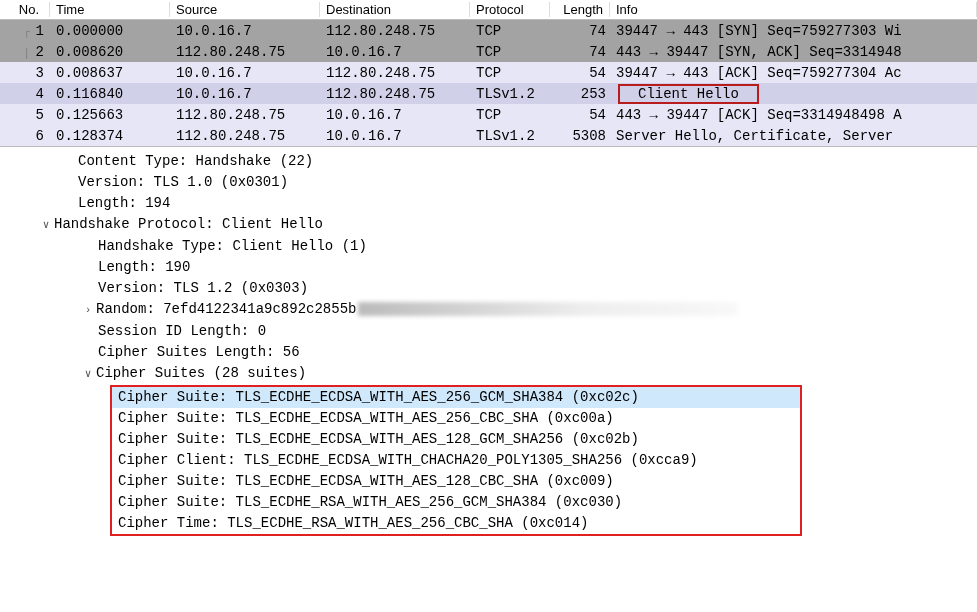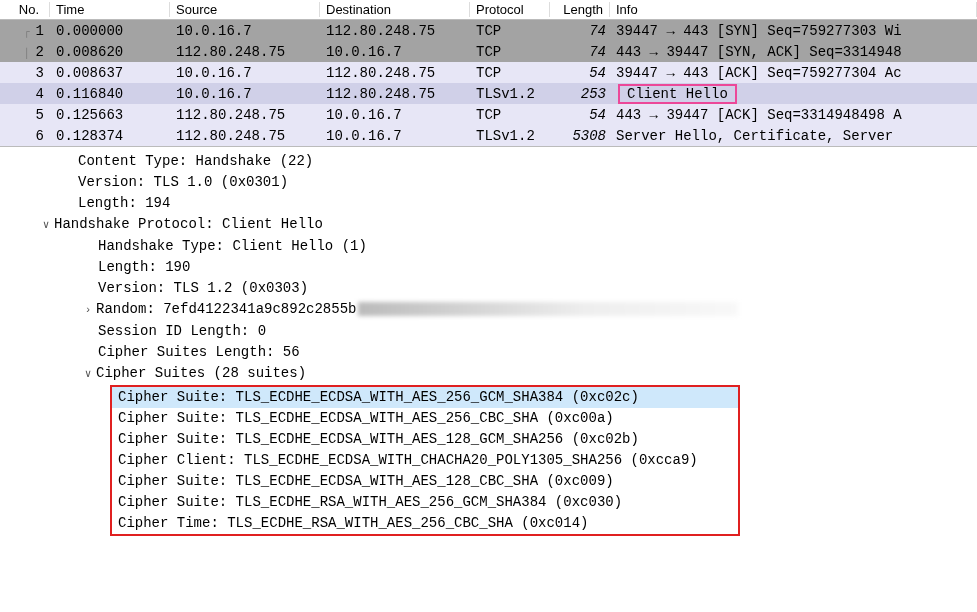--- a/index.html
+++ b/index.html
@@ -41,24 +41,24 @@
     display: flex;
     height: 21px;
     align-items: center;
     white-space: nowrap;
     overflow: hidden;
   }
   .packet-row .cell { padding: 0 6px; }
   .packet-row.bg-dark  { background: #a3a3a3; }
   .packet-row.bg-light { background: #e7e6f6; }
   .packet-row.bg-sel   { background: #d0d0e8; }
-  .packet-row .col-len { padding-right: 4px; font-style: italic; }
+  .packet-row .col-len { padding-right: 4px; }
   .info-box {
-    border: 2px solid #ec4899;
-    padding: 0 7px;
+    border: 2px solid #b91c1c;
+    padding: 0 18px;
     display: inline-block;
     line-height: 16px;
     margin-left: 2px;
   }
   .tree-marker {
     width: 18px;
     display:inline-block;
     color:#777;
     font-size:10px;
     text-align:center;
@@ -90,21 +90,21 @@
     height:14px;
     background:linear-gradient(90deg,#bbb,#eee 60%, #f8f8f8);
     filter: blur(2px);
     vertical-align: middle;
     margin-left:2px;
   }
   .cipher-box {
     border: 2px solid #e02020;
     margin-left: 110px;
     margin-top: 0px;
-    width: 630px;
+    width: 692px;
   }
   .cipher-box .cs-line { padding-left: 6px; white-space: pre; line-height:21px; }
   .cs-sel { background:#cfe8fb; }
 </style>
 </head>
 <body>
 
 <div class="packet-pane">
   <div class="header-row">
     <div class="header-cell col-no">No.</div>

